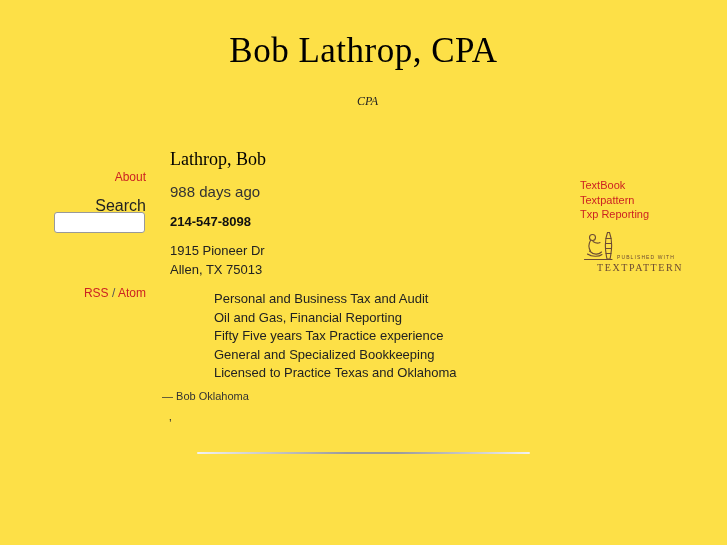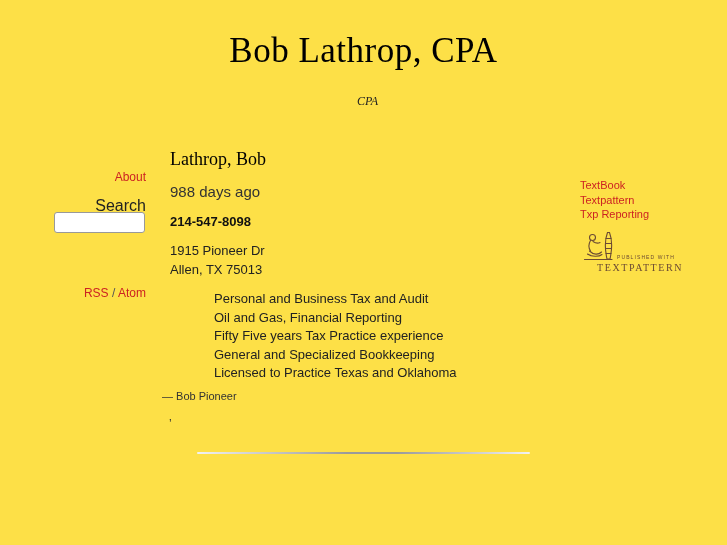--- a/index.html
+++ b/index.html
@@ -189,21 +189,21 @@
     <div>1915 Pioneer Dr</div>
     <div>Allen, TX 75013</div>
   </div>
   <div class="article-desc">
     <div>Personal and Business Tax and Audit</div>
     <div>Oil and Gas, Financial Reporting</div>
     <div>Fifty Five years Tax Practice experience</div>
     <div>General and Specialized Bookkeeping</div>
     <div>Licensed to Practice Texas and Oklahoma</div>
   </div>
-  <div class="article-signature">— Bob Pioneer</div>
+  <div class="article-signature">— Bob Oklahoma</div>
   <div class="article-footnote">’</div>
   <div class="article-rule"></div>
 
   <div class="right-links">
     <a href="#">TextBook</a>
     <a href="#">Textpattern</a>
     <a href="#">Txp Reporting</a>
   </div>
 
   <a href="#" class="txp-badge">

